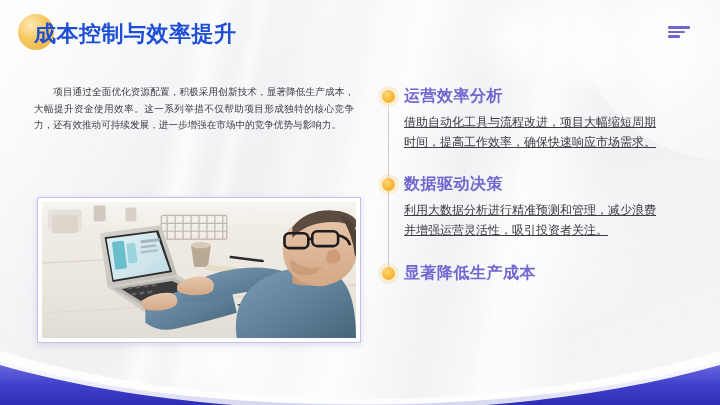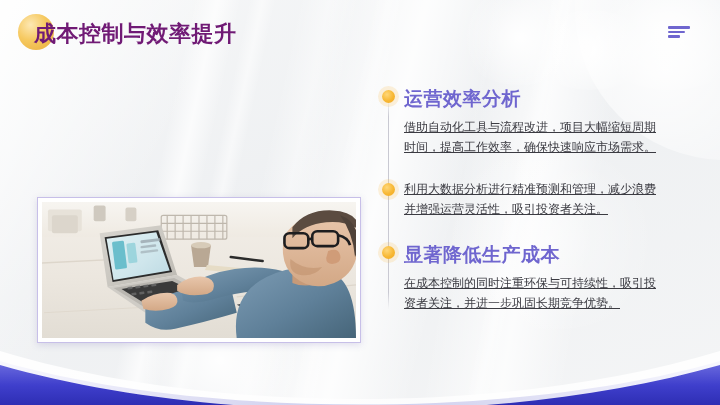--- a/index.html
+++ b/index.html
@@ -76,21 +76,21 @@
     left: 18px; top: 14px;
     width: 36px; height: 36px;
     border-radius: 50%;
     background: radial-gradient(circle at 35% 30%, #fde8b4 0%, #f6c960 45%, #e8ae3c 100%);
   }
   .title {
     position: absolute;
     left: 34px; top: 19px;
     font-size: 22px;
     font-weight: bold;
-    color: #701a75;
+    color: #1d4ed8;
     letter-spacing: 0.5px;
     white-space: nowrap;
     text-align: center;
   }
 
   
   .menu-icon {
     position: absolute;
     right: 30px; top: 26px;
     width: 22px;
@@ -168,21 +168,21 @@
   }
   .tl-dot {
     position: absolute;
     left: 4px; top: 4px;
     width: 13px; height: 13px;
     border-radius: 50%;
     background: radial-gradient(circle at 38% 34%, #ffd778 0%, #f7b733 55%, #f0a81f 100%);
     box-shadow: 0 0 0 4px rgba(250,190,80,0.20);
   }
   .tl-title {
-    font-size: 19px;
+    font-size: 16px;
     font-weight: bold;
     color: #6f66cf;
     letter-spacing: .5px;
     margin: 0 0 5px 0;
   }
   .tl-body {
     font-size: 12px;
     line-height: 1.68;
     color: #3b3b42;
     margin: 0;
@@ -211,20 +211,21 @@
   <div class="title-dot"></div>
   <div class="title">成本控制与效率提升</div>
 
   <div class="menu-icon">
     <i></i>
     <i></i>
     <i></i>
   </div>
 
   <div class="left-col">
+    <p class="sec-body">项目通过全面优化资源配置，积极采用创新技术，显著降低生产成本，大幅提升资金使用效率。这一系列举措不仅帮助项目形成独特的核心竞争力，还有效推动可持续发展，进一步增强在市场中的竞争优势与影响力。</p>
   </div>
 
   <div class="photo-frame">
     <div class="photo">
       <svg viewBox="0 0 316 138" width="100%" height="100%" preserveAspectRatio="xMidYMid slice">
         <defs>
           <linearGradient id="deskG" x1="0" y1="0" x2="0" y2="1">
             <stop offset="0%" stop-color="#f3efe9"></stop>
             <stop offset="55%" stop-color="#ece7df"></stop>
             <stop offset="100%" stop-color="#e2ddd4"></stop>
@@ -347,27 +348,27 @@
     <div class="timeline-line"></div>
 
     <div class="tl-item">
       <span class="tl-dot"></span>
       <h3 class="tl-title">运营效率分析</h3>
       <p class="tl-body">借助自动化工具与流程改进，项目大幅缩短周期时间，提高工作效率，确保快速响应市场需求。</p>
     </div>
 
     <div class="tl-item">
       <span class="tl-dot"></span>
+      <h3 class="tl-title">数据驱动决策</h3>
       <p class="tl-body">利用大数据分析进行精准预测和管理，减少浪费并增强运营灵活性，吸引投资者关注。</p>
     </div>
 
     <div class="tl-item">
       <span class="tl-dot"></span>
       <h3 class="tl-title">显著降低生产成本</h3>
-      <p class="tl-body">在成本控制的同时注重环保与可持续性，吸引投资者关注，并进一步巩固长期竞争优势。</p>
     </div>
   </div>
 
   <svg class="wave" viewBox="0 0 720 60" preserveAspectRatio="none">
     <defs>
       <linearGradient id="waveG" x1="0" y1="0" x2="0" y2="1">
         <stop offset="0%" stop-color="#6f6fe0"></stop>
         <stop offset="55%" stop-color="#3f3fcc"></stop>
         <stop offset="100%" stop-color="#2e2eb4"></stop>
       </linearGradient>

